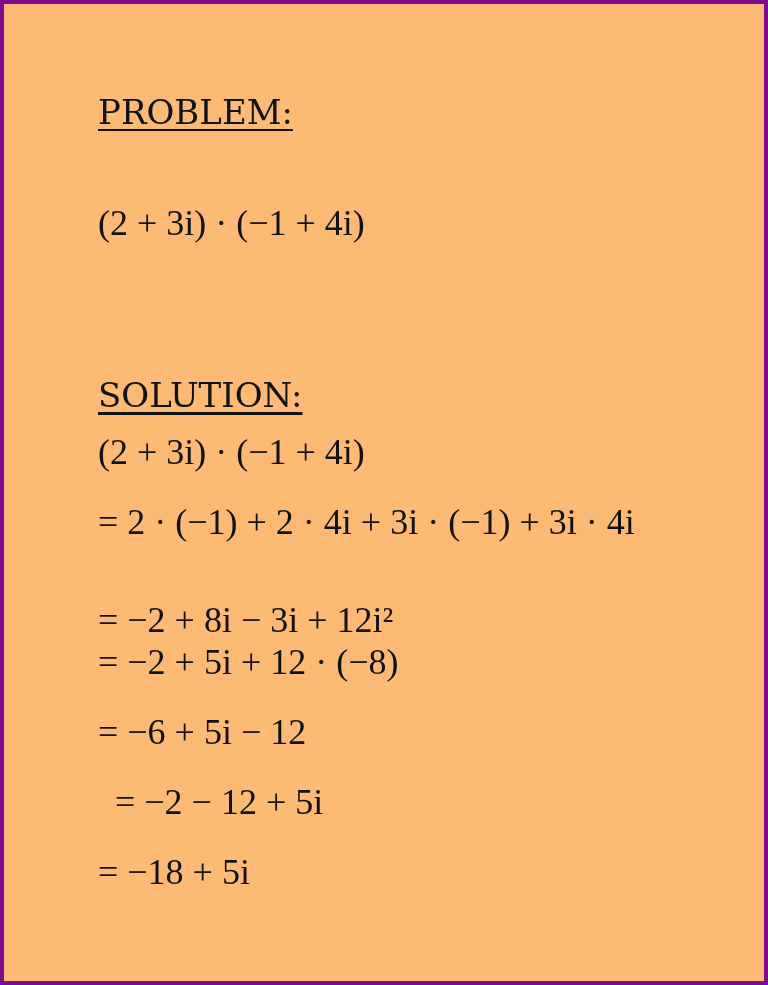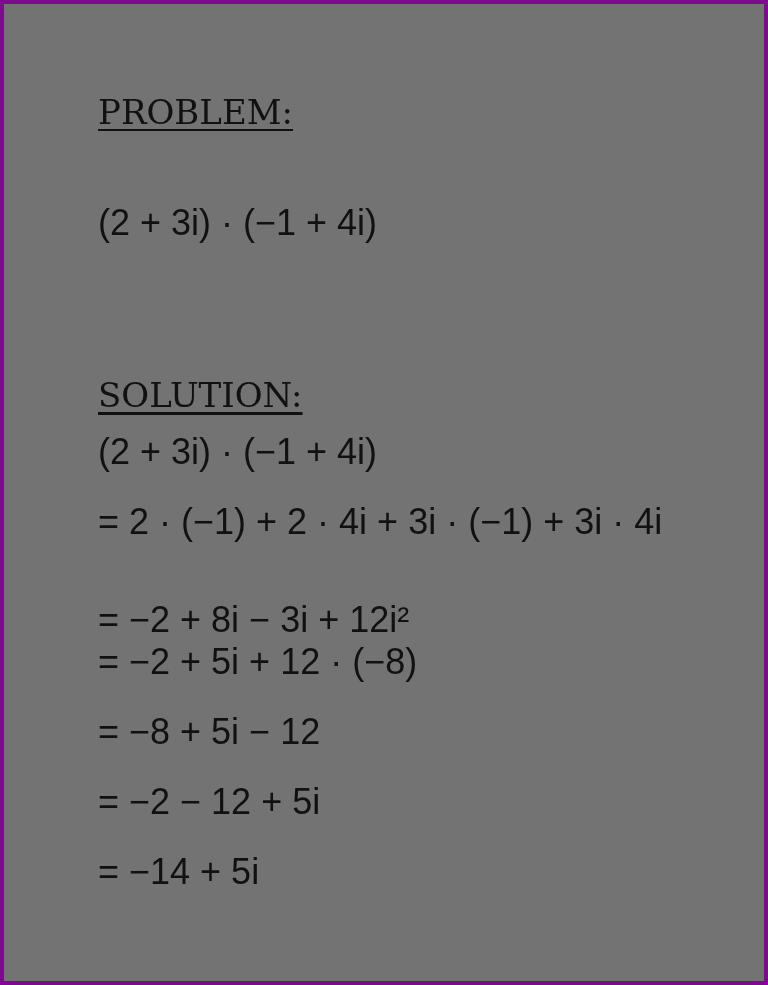--- a/index.html
+++ b/index.html
@@ -2,45 +2,45 @@
 <html><head>
 <meta charset="utf-8">
 <style>
   html, body { margin: 0; padding: 0; background: #ffffff; }
   body { width: 768px; height: 985px; overflow: hidden; }
   .page {
     position: absolute; left: 0; top: 0;
     width: 768px; height: 985px;
     box-sizing: border-box;
     border: 4px solid #7d0a8f;
-    background: #737373;
+    background: #fdba74;
   }
   .line {
     position: absolute; left: 94px;
     font-family: "DejaVu Serif", "Liberation Serif", serif;
     font-size: 34px;
     line-height: 40px;
     color: #111111;
     white-space: nowrap;
     letter-spacing: 0px;
   }
   .heading { text-decoration: underline; text-decoration-thickness: 2px; text-underline-offset: 5px; }
-  .math { font-family: Liberation Sans, sans-serif; font-size: 36px; }
+  .math { font-family: Liberation Serif, serif; font-size: 36px; }
 </style>
 </head>
 <body>
 
 <div class="page">
 
   <div class="line heading" style="top:88px;">PROBLEM:</div>
   <div class="line math" style="top:199px;">(2 + 3i) · (−1 + 4i)</div>
 
   <div class="line heading" style="top:371px;text-decoration:underline;">SOLUTION:</div>
 
   <div class="line math" style="top:428px;">(2 + 3i) · (−1 + 4i)</div>
   <div class="line math" style="top:498px;text-align:right;">= 2 · (−1) + 2 · 4i + 3i · (−1) + 3i · 4i</div>
   <div class="line math" style="top:568px;margin-top:28px;">= −2 + 8i − 3i + 12i²</div>
   <div class="line math" style="top:638px;">= −2 + 5i + 12 · (−8)</div>
-  <div class="line math" style="top:708px;">= −8 + 5i − 12</div>
-  <div class="line math" style="top:778px;">= −2 − 12 + 5i</div>
-  <div class="line math" style="top:848px;">= −14 + 5i</div>
+  <div class="line math" style="top:708px;">= −6 + 5i − 12</div>
+  <div class="line math" style="top:778px;margin-left:17px;">= −2 − 12 + 5i</div>
+  <div class="line math" style="top:848px;">= −18 + 5i</div>
 
 </div>
 
 </body></html>

